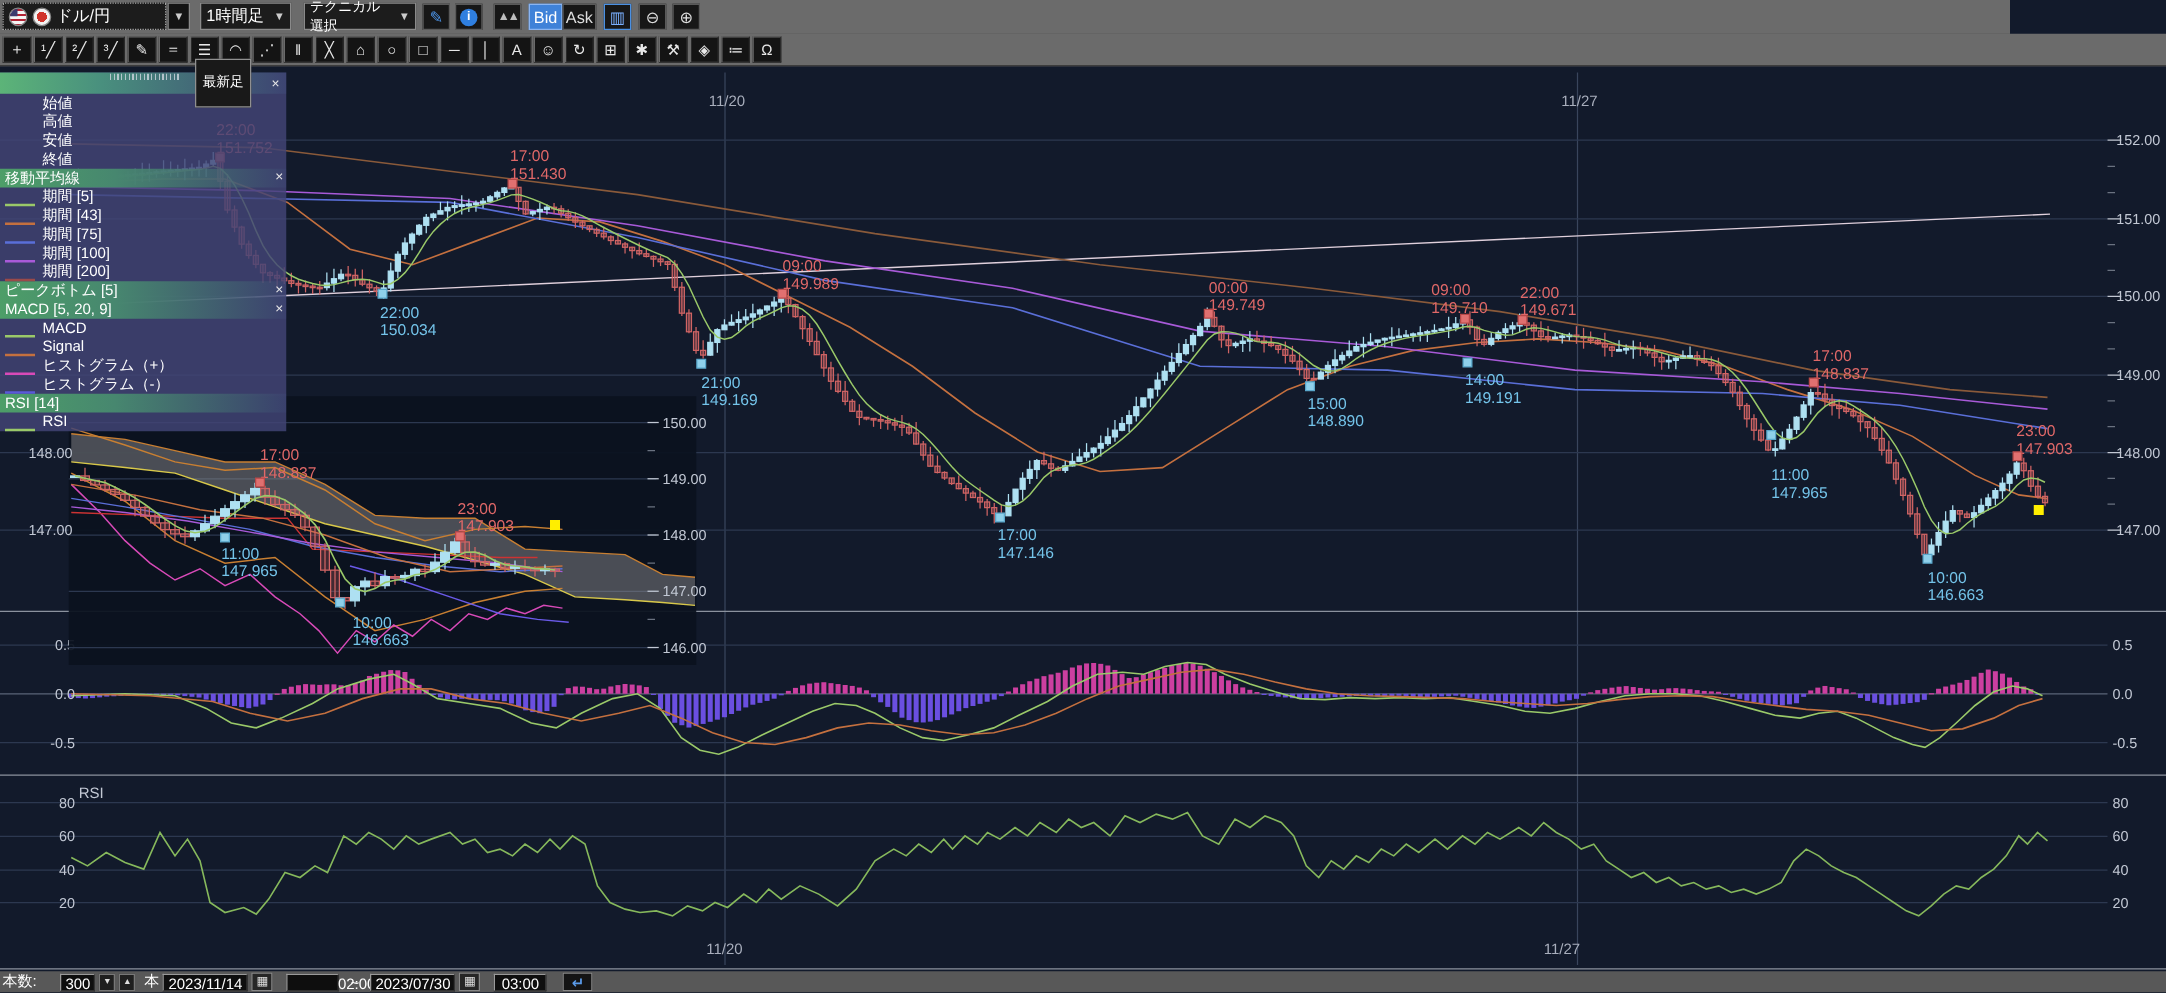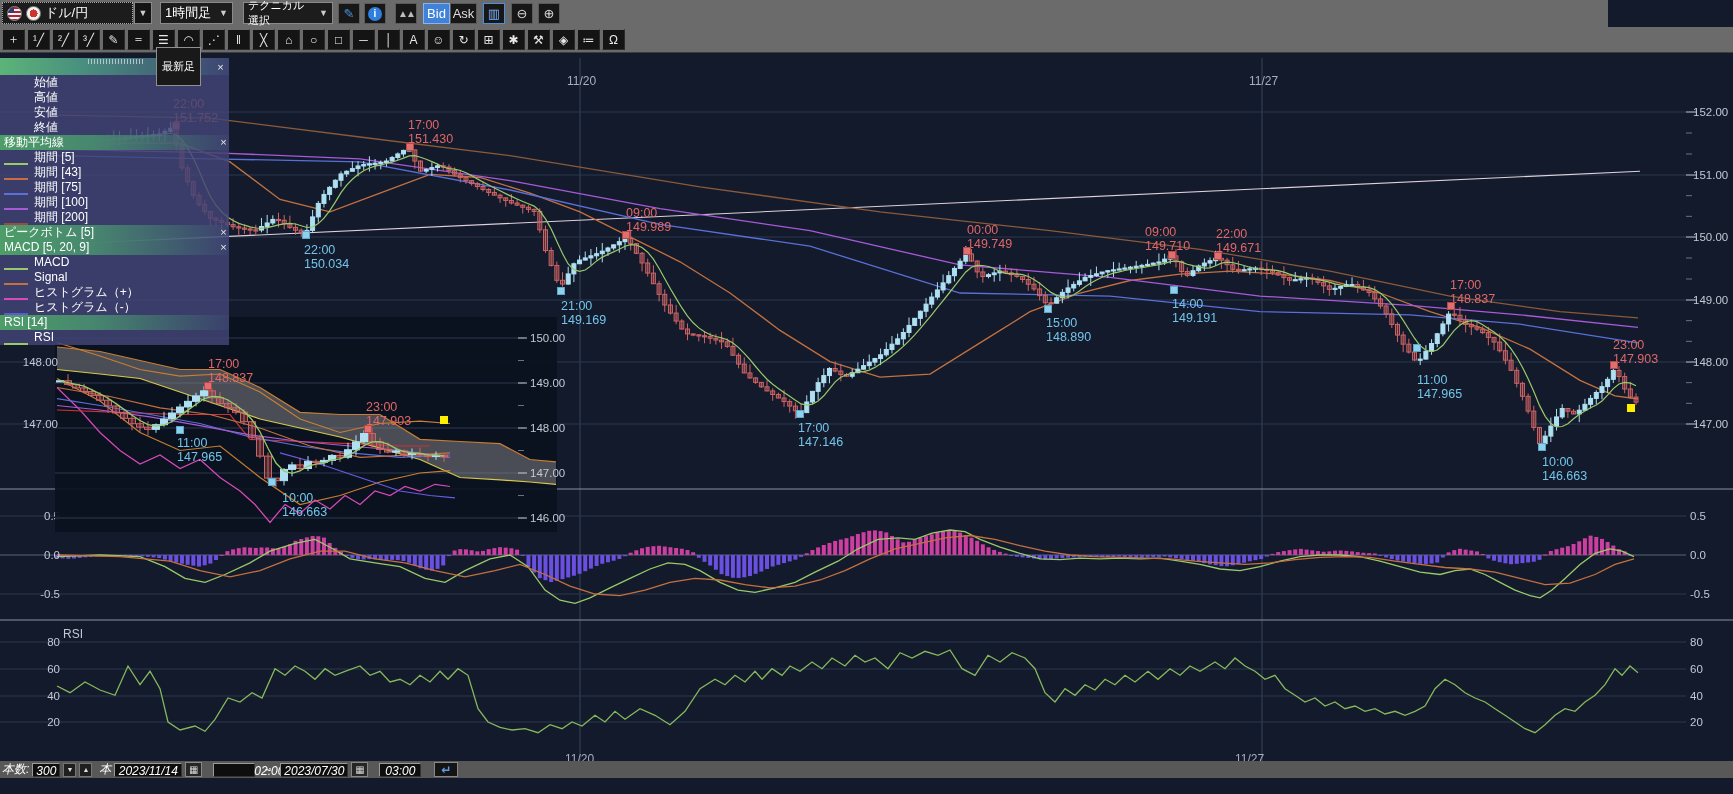--- a/index.html
+++ b/index.html
@@ -28,21 +28,21 @@
   .l-btn{margin-left:auto;margin-right:14px;background:#191919;border:1px solid #909090;color:#fff;font-size:11px;line-height:13px;padding:12px 5px;}
   .l-head .x{margin-right:3px;}
   .x{color:#e8e8e8;font-size:11px;width:11px;text-align:center;flex:0 0 auto;}
   .l-sec{height:15px;line-height:15px;background:linear-gradient(90deg,#4d9e68 0%,#47876f 40%,rgba(70,90,140,0.15) 100%);display:flex;align-items:center;padding-left:4px;}
   .l-sec .lbl{flex:1 1 auto;}
   .l-item{height:15px;line-height:15px;display:flex;align-items:flex-end;padding-left:4px;}
   .l-item .sw{width:24px;margin-right:6px;flex:0 0 auto;}
   .l-item .sw.line{border-top:2px solid #fff;}
   .l-item.noline{padding-left:34px;}
   
-  .bbar{position:absolute;left:0;bottom:16px;width:1733px;height:17px;background:#585858;z-index:10;display:flex;align-items:center;gap:3px;padding-left:2px;box-sizing:border-box;color:#fff;font-size:12px;font-style:italic;}
+  .bbar{position:absolute;left:0;bottom:0;width:1733px;height:17px;background:#585858;z-index:10;display:flex;align-items:center;gap:3px;padding-left:2px;box-sizing:border-box;color:#fff;font-size:12px;}
   .bbar .inp{background:#0e0e0e;border:1px solid #9a9a9a;border-right-color:#333;border-bottom-color:#333;color:#fff;height:14px;line-height:14px;text-align:center;font-size:12px;box-sizing:border-box;}
   .bbar .sbtn{width:13px;height:14px;background:#1f1f1f;border:1px solid #777;color:#ddd;font-size:7px;display:flex;align-items:center;justify-content:center;box-sizing:border-box;}
   .bbar .cal{width:17px;height:15px;background:#262626;border:1px solid #888;color:#d8d8d8;font-size:10px;display:flex;align-items:center;justify-content:center;box-sizing:border-box;}
   .bbar .ret{width:24px;height:15px;background:#141414;border:1px solid #888;color:#5a9ae8;font-weight:bold;font-size:12px;display:flex;align-items:center;justify-content:center;box-sizing:border-box;}
 </style>
 </head>
 <body>
 
 <div id="stage">
 
@@ -1285,21 +1285,21 @@
         </div>
         <div class="l-item">
           <span class="sw line" style="border-top-color: rgb(154, 201, 105);"></span>
           <span>RSI</span>
         </div>
       </div>
   </div>
 
   <div class="bbar">
     <span>本数:</span>
-    <span class="inp" style="width:28px;">300</span>
+    <span class="inp" style="width:28px;margin-left:16px;">300</span>
     <span class="sbtn">▼</span>
     <span class="sbtn">▲</span>
     <span style="margin-left:4px;">本</span>
     <span class="inp" style="width:68px;">2023/11/14</span>
     <span class="cal">▦</span>
     <span class="inp" style="width:42px;margin-left:8px;padding-left:40px;">02:00</span>
     <span style="margin:0 6px;">~</span>
     <span class="inp" style="width:68px;">2023/07/30</span>
     <span class="cal">▦</span>
     <span class="inp" style="width:42px;margin-left:8px;">03:00</span>

